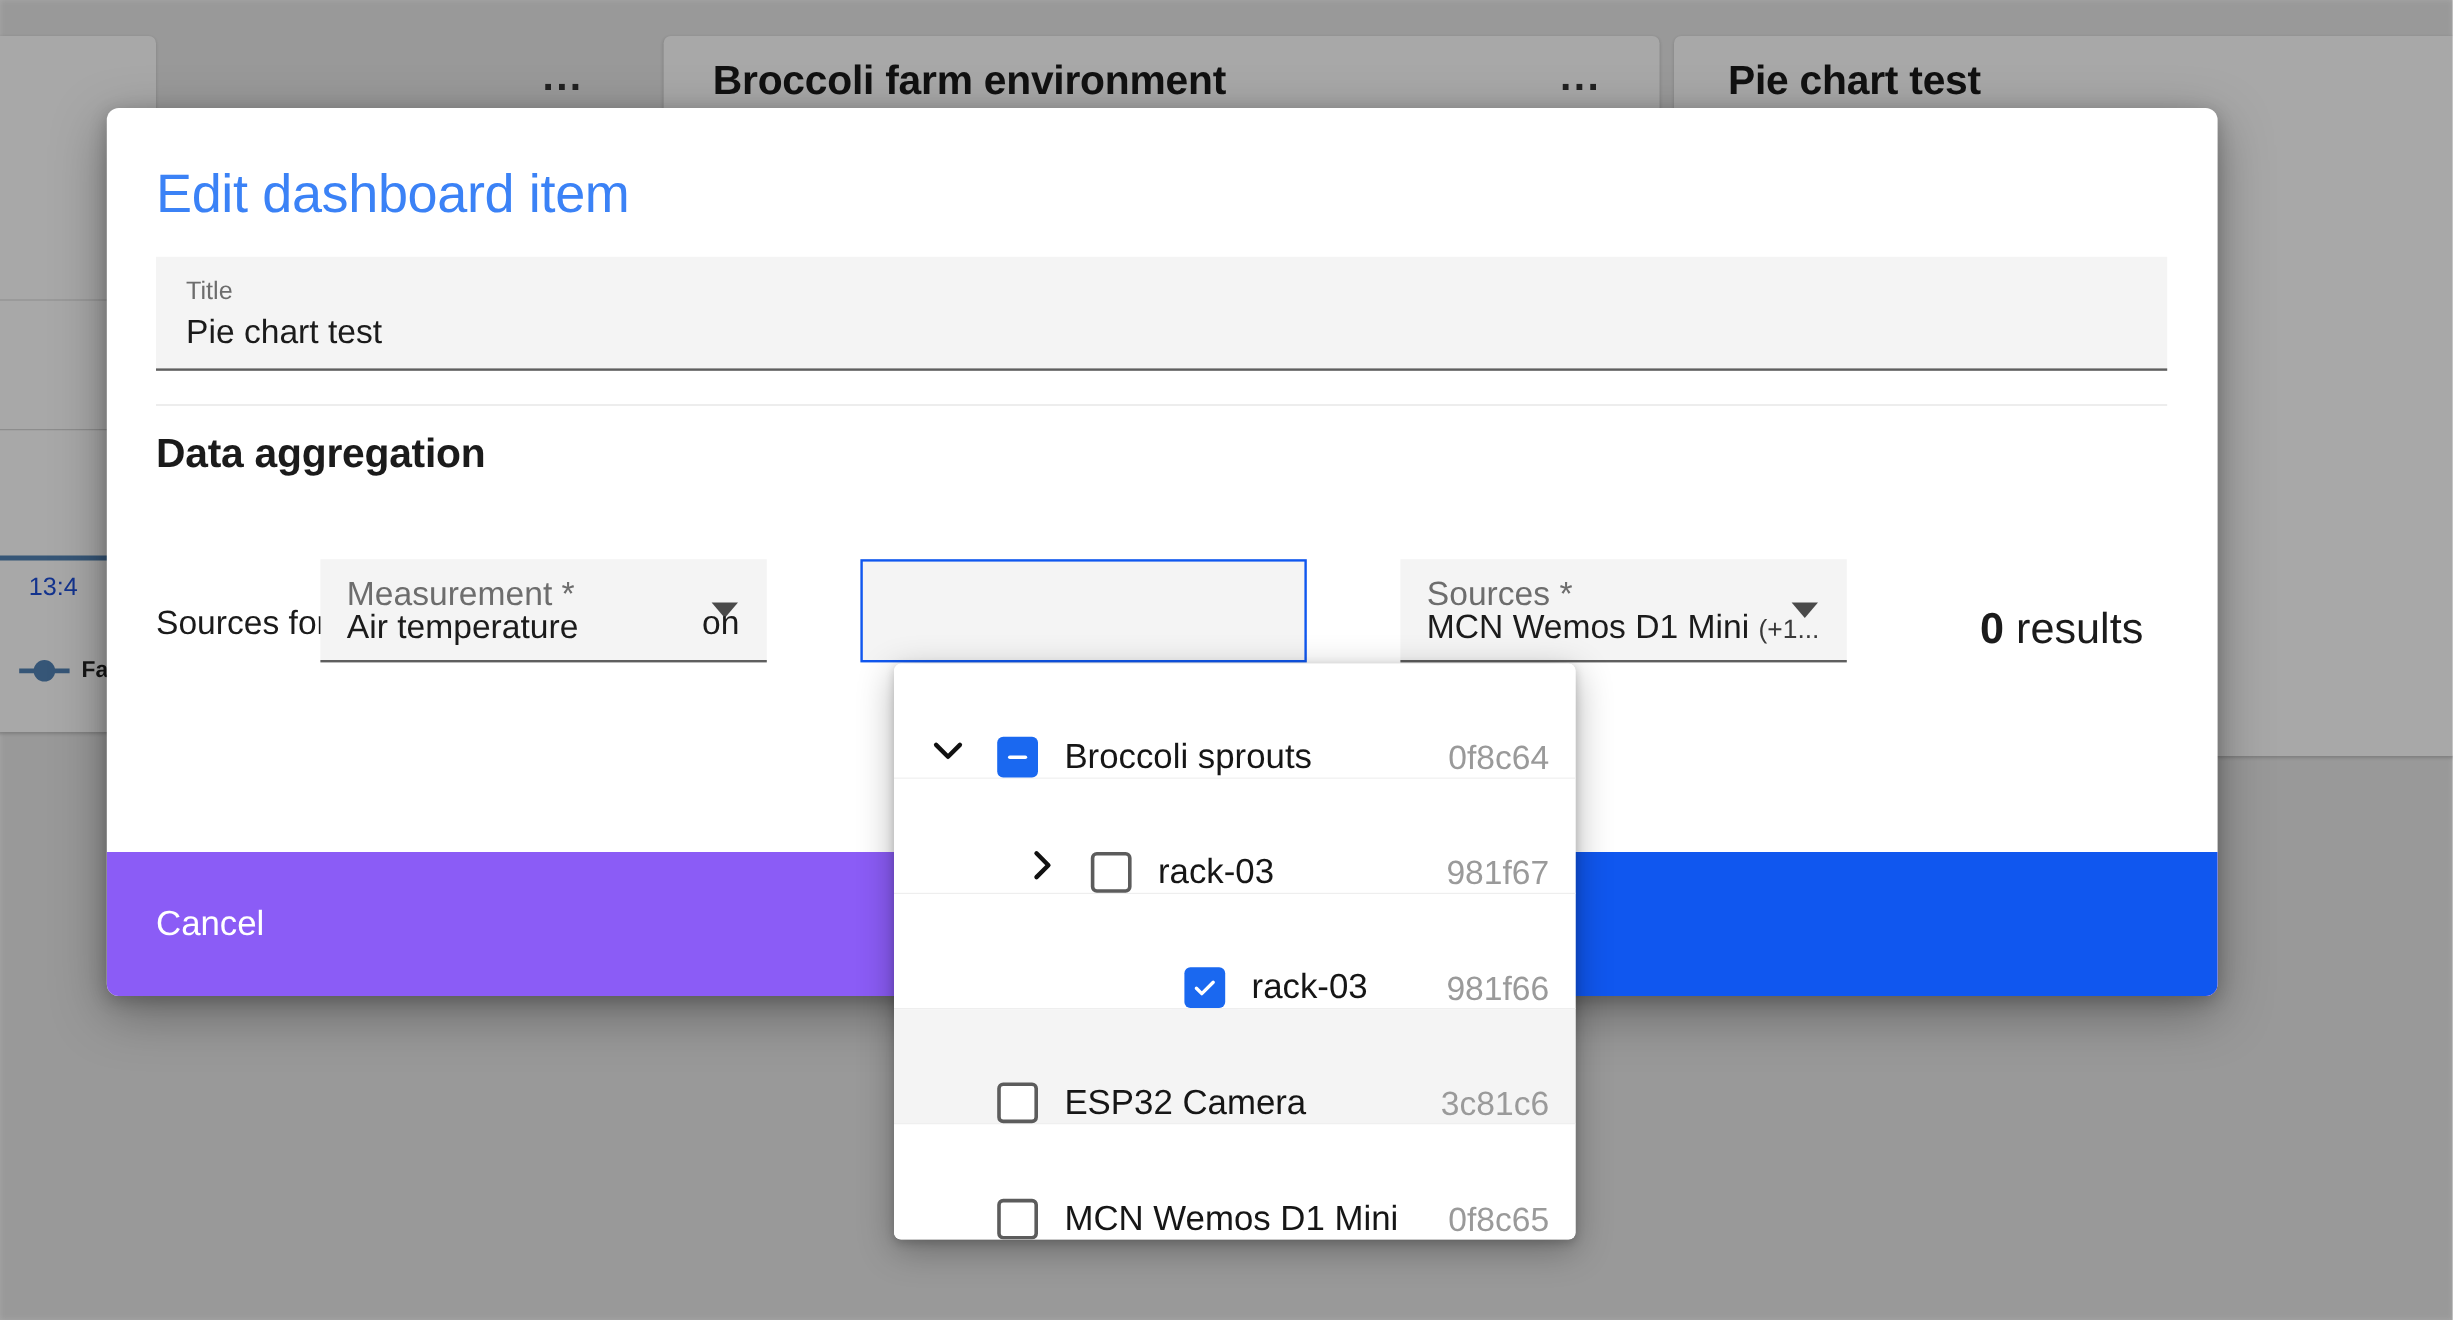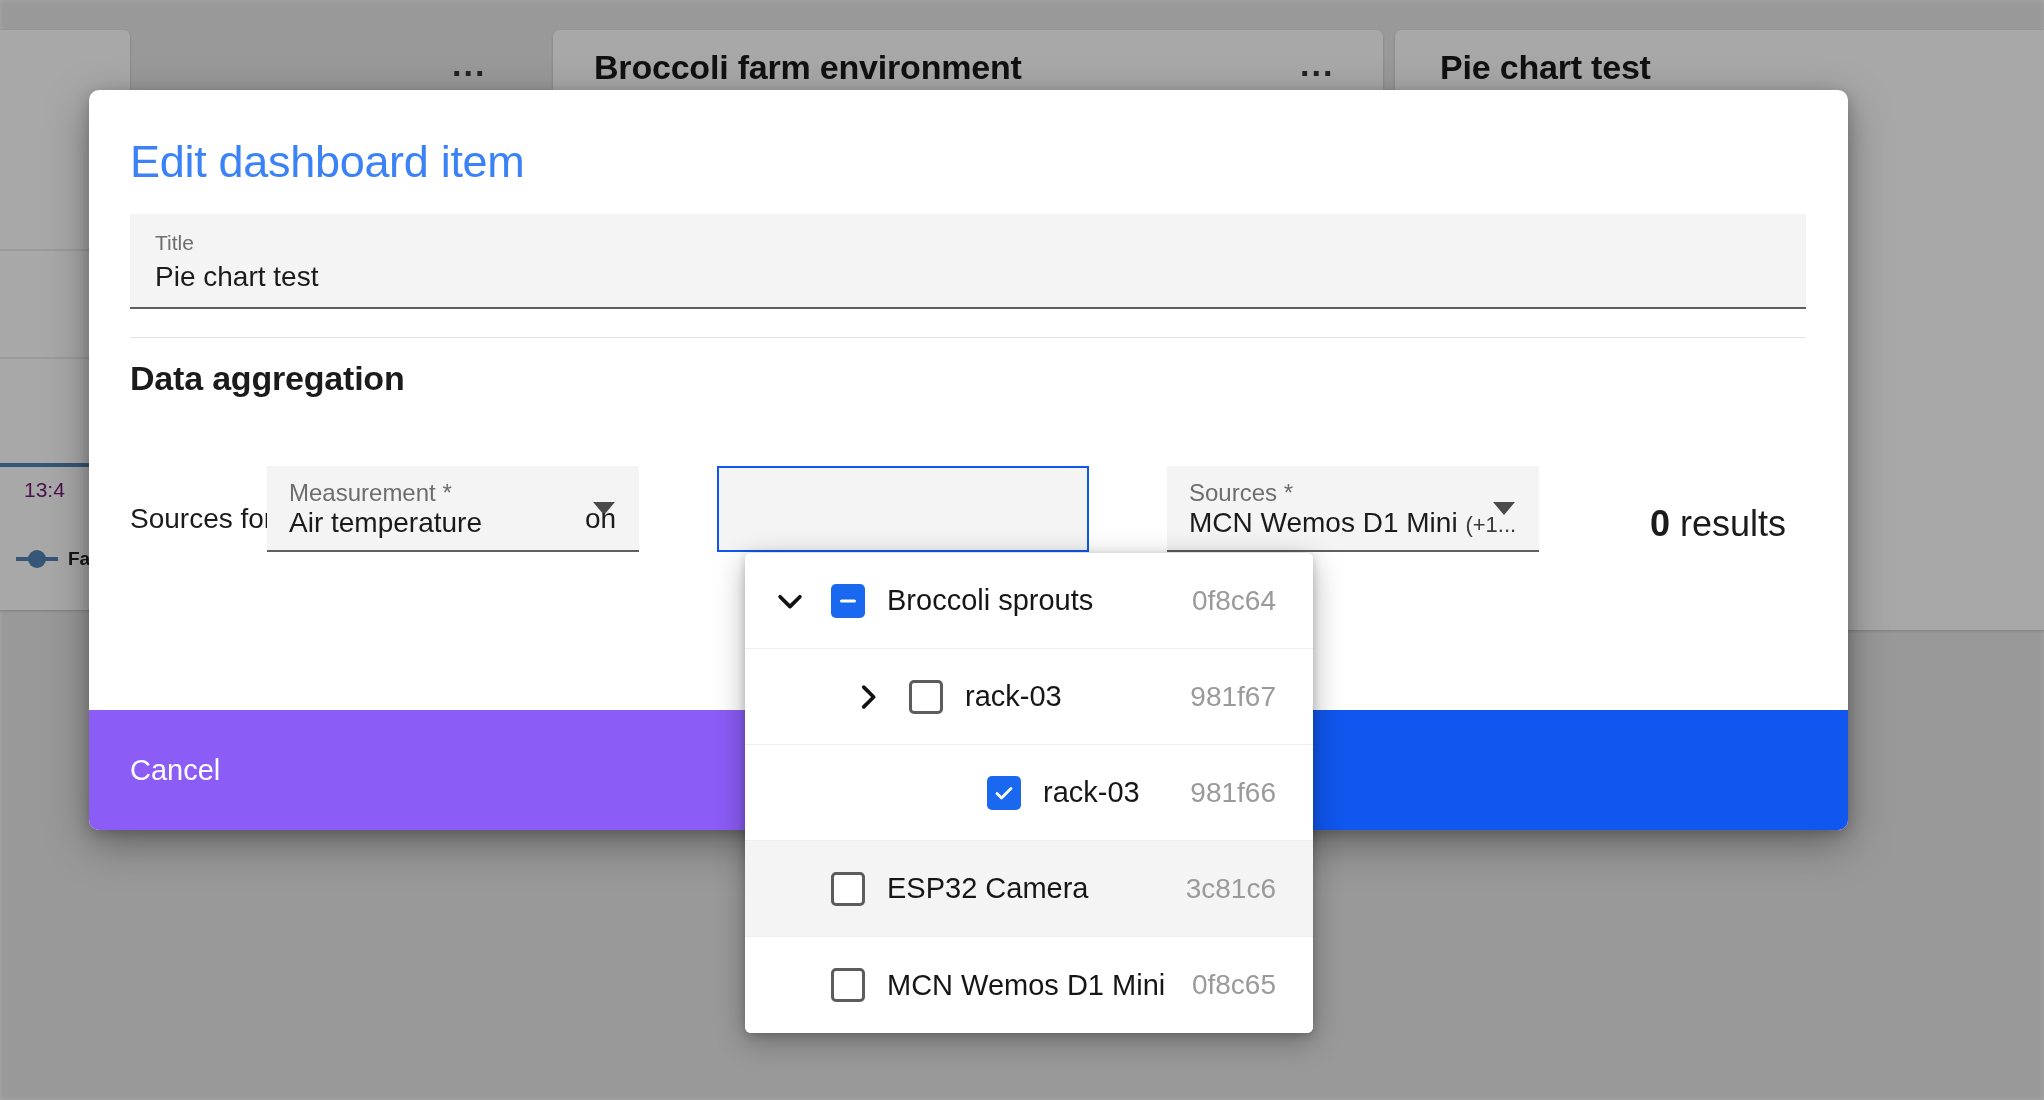--- a/index.html
+++ b/index.html
@@ -39,21 +39,21 @@
     position:absolute;
     font-size:34px;
     font-weight:700;
     color:#333;
     letter-spacing:2px;
   }
   .bg-chart-svg { position:absolute; }
   .bg-axis-label {
     position:absolute;
     font-size:21px;
-    color:#701a75;
+    color:#1d4ed8;
     white-space:nowrap;
   }
   .bg-legend {
     position:absolute;
     display:flex; align-items:center; gap:8px;
     font-size:19px; font-weight:700; color:#222;
     white-space:nowrap;
   }
   .legend-marker { display:block; }
 
@@ -138,21 +138,21 @@
     background:#f4f4f4;
     border-bottom:2px solid #5f5f5f;
   }
   .select-field.focused {
     border:2px solid #1057ef;
     border-bottom:2px solid #1057ef;
     background:#f4f4f4;
   }
   .sf-label {
     position:absolute; left:22px; top:13px;
-    font-size:24px; color:#6d6d6d; white-space:nowrap;
+    font-size:28px; color:#6d6d6d; white-space:nowrap;
   }
   .sf-value {
     position:absolute; left:22px; top:41px;
     font-size:28px; color:#1b1b1b; white-space:nowrap;
   }
   .sf-value .suffix { font-size:22px; color:#3a3a3a; }
   .sf-arrow {
     position:absolute; right:24px; top:36px;
     width:0; height:0;
     border-left:11px solid transparent;
@@ -203,23 +203,23 @@
     left:745px; top:553px;
     width:568px;
     background:#ffffff;
     border-radius:6px;
     box-shadow:0 8px 30px rgba(0,0,0,.30), 0 2px 8px rgba(0,0,0,.18);
     overflow:hidden;
     z-index:40;
   }
   .tree-row {
     position:relative;
-    display:flex; align-items:center;
+    display:flex; align-items:flex-end;
     height:96px;
-    padding-right:37px;
+    padding-right:22px;
     cursor:pointer;
     background:#ffffff;
   }
   .tree-row.alt { background:#f4f4f4; }
   .tree-row.divider-below { border-bottom:1px solid #eeeeee; }
 
   .tw-toggle {
     width:46px; height:46px;
     display:flex; align-items:center; justify-content:center;
     flex:none;

